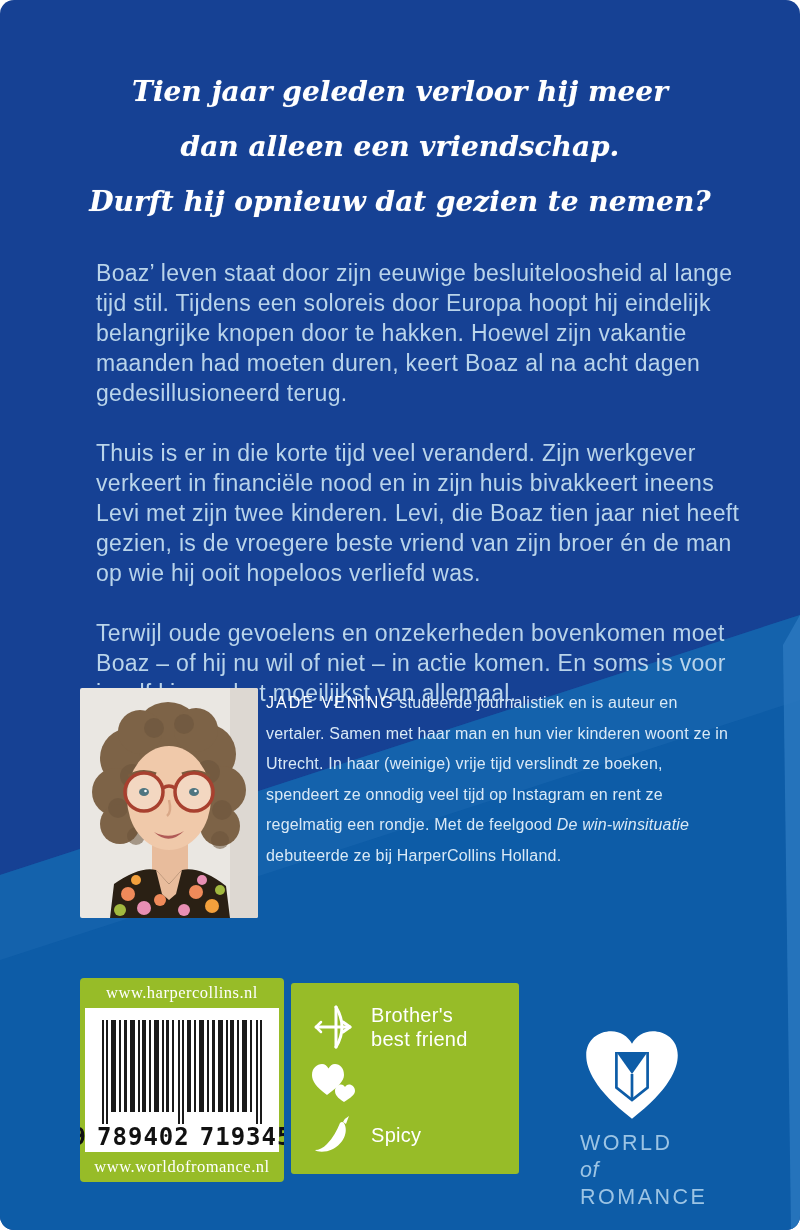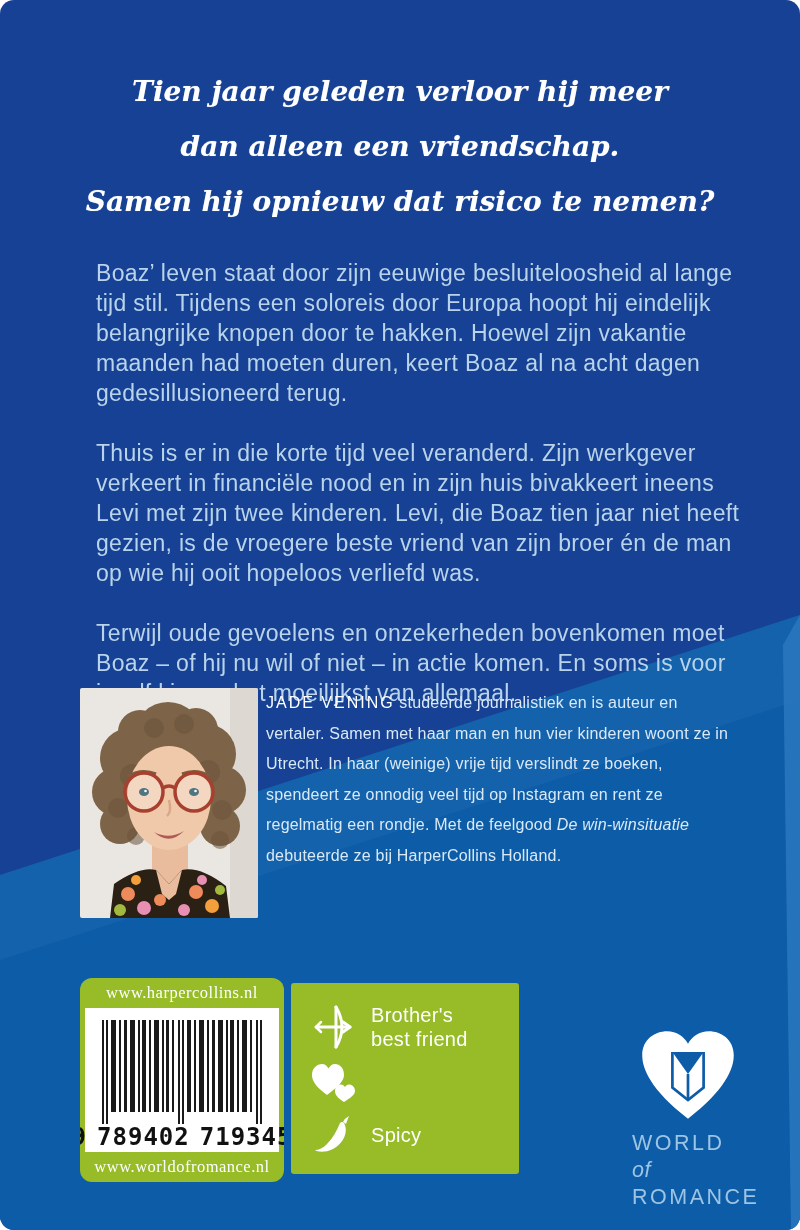--- a/index.html
+++ b/index.html
@@ -48,21 +48,21 @@
     margin-left:8px;width:465px;
     color:var(--bio-text);font-size:16px;line-height:30.5px;
     font-weight:normal;letter-spacing:.2px;
   }
   .bio-name{letter-spacing:2px;color:#ffffff;}
   .bio-italic{font-style:italic;}
 
   
   .barcode-block{
     position:absolute;left:80px;top:978px;width:204px;height:204px;
-    background:var(--green);border-radius:12px;
+    background:var(--green);border-radius:4px;
     display:flex;flex-direction:column;overflow:hidden;
   }
   .bc-strip{
     height:30px;flex:0 0 30px;display:flex;align-items:center;justify-content:center;
     color:#ffffff;font-family:"Liberation Serif", serif;
     font-size:16.5px;letter-spacing:.5px;
   }
   .bc-white{
     flex:1;background:#ffffff;margin:0 5px;
     display:flex;flex-direction:column;align-items:center;justify-content:flex-end;
@@ -85,21 +85,21 @@
   .badge{display:flex;align-items:center;}
   .badge-icon{width:46px;flex:0 0 46px;display:flex;align-items:center;justify-content:center;}
   .badge-label{
     margin-left:14px;color:#ffffff;font-size:20px;line-height:24px;
     white-space:pre-line;letter-spacing:.3px;
   }
 
   
   .logo{
     position:absolute;left:580px;top:1026px;width:160px;
-    display:flex;flex-direction:column;align-items:flex-end;
+    display:flex;flex-direction:column;align-items:flex-start;
   }
   .logo-heart{width:104px;height:98px;}
   .logo-text{
     margin-top:6px;color:var(--logo-text);
     font-size:21.5px;line-height:27px;letter-spacing:2.5px;
     text-align:left;width:108px;
   }
   .logo-of{font-style:italic;letter-spacing:.5px;text-transform:none;}
 </style>
 </head>
@@ -109,21 +109,21 @@
 
   <svg class="diag" viewBox="0 0 800 1230" preserveAspectRatio="none">
     <polygon points="800,615 800,1230 0,1230 0,875" fill="#0d5ca7"></polygon>
     <polygon points="800,615 800,700 0,960 0,875" fill="#1b67b0" opacity="0.55"></polygon>
     <polygon points="800,615 800,1230 791,1230 783,645" fill="#2c79c0" opacity="0.8"></polygon>
   </svg>
 
   <div class="headline">
     <div>Tien jaar geleden verloor hij meer</div>
     <div>dan alleen een vriendschap.</div>
-    <div>Samen hij opnieuw dat risico te nemen?</div>
+    <div>Durft hij opnieuw dat gezien te nemen?</div>
   </div>
 
   <div class="blurb">
     <p>Boaz’ leven staat door zijn eeuwige besluiteloosheid al lange tijd stil. Tijdens een soloreis door Europa hoopt hij eindelijk belangrijke knopen door te hakken. Hoewel zijn vakantie maanden had moeten duren, keert Boaz al na acht dagen gedesillusioneerd terug.</p>
     <p>Thuis is er in die korte tijd veel veranderd. Zijn werkgever verkeert in financiële nood en in zijn huis bivakkeert ineens Levi met zijn twee kinderen. Levi, die Boaz tien jaar niet heeft gezien, is de vroegere beste vriend van zijn broer én de man op wie hij ooit hopeloos verliefd was.</p>
     <p>Terwijl oude gevoelens en onzekerheden bovenkomen moet Boaz – of hij nu wil of niet – in actie komen. En soms is voor jezelf kiezen het moeilijkst van allemaal.</p>
   </div>
 
   <div class="bio">
     <div class="photo">

